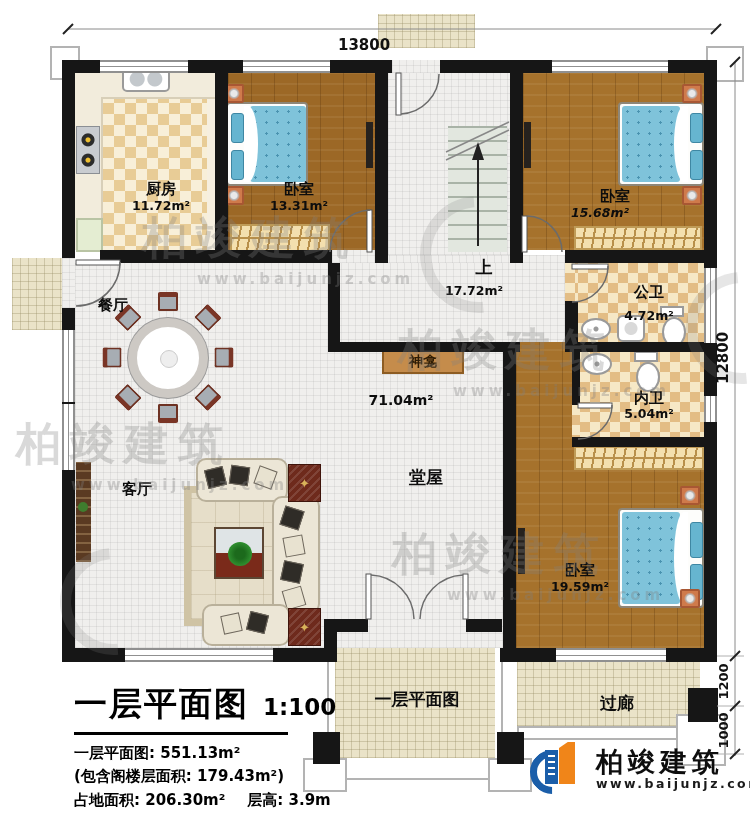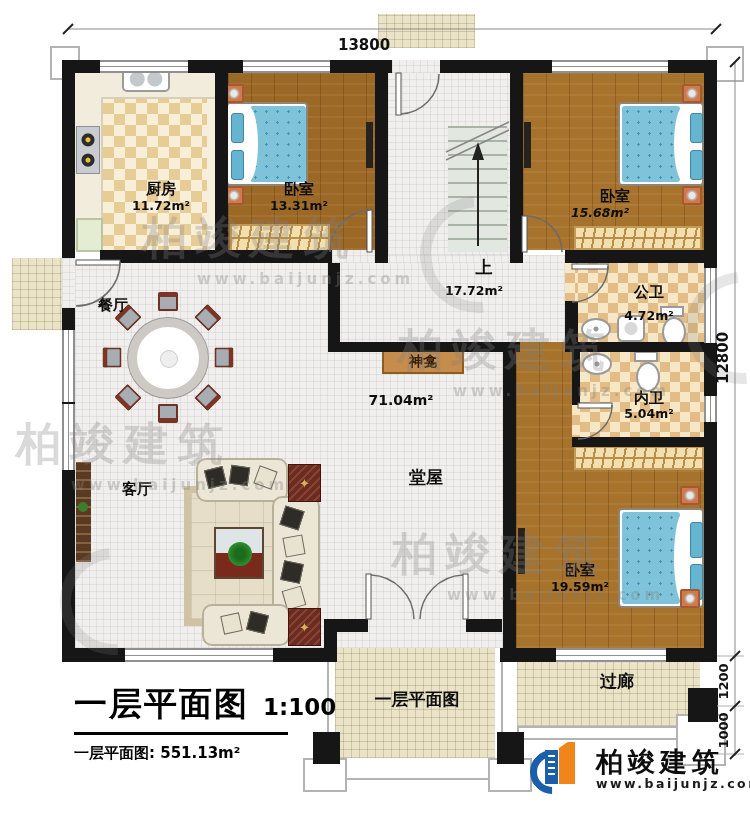--- a/index.html
+++ b/index.html
@@ -295,21 +295,21 @@
   <div class="ralabel" style="left:649px;top:308px;">4.72m²</div>
   <div class="rlabel" style="left:649px;top:389px;">内卫</div>
   <div class="ralabel" style="left:649px;top:406px;">5.04m²</div>
   <div class="rlabel" style="left:580px;top:561px;">卧室</div>
   <div class="ralabel" style="left:580px;top:579px;">19.59m²</div>
   <div class="rlabel big" style="left:426px;top:466px;">堂屋</div>
   <div class="ralabel" style="left:401px;top:392px;font-size:14px;">71.04m²</div>
   <div class="rlabel" style="left:113px;top:296px;">餐厅</div>
   <div class="rlabel" style="left:137px;top:480px;">客厅</div>
   <div class="rlabel big" style="left:417px;top:688px;">一层平面图</div>
-  <div class="rlabel big" style="left:617px;top:670px;">过廊</div>
+  <div class="rlabel big" style="left:617px;top:692px;">过廊</div>
 
   <div class="swoosh" style="left:420px;top:196px;width:95px;height:95px;"></div>
   <div class="swoosh" style="left:60px;top:548px;width:85px;height:85px;"></div>
   <div class="swoosh" style="left:686px;top:272px;width:90px;height:90px;"></div>
   <div class="wm" style="left:142px;top:208px;">
     <div class="t">柏竣建筑</div>
     <div class="u">www.baijunjz.com</div>
   </div>
   <div class="wm" style="left:398px;top:320px;">
     <div class="t">柏竣建筑</div>
@@ -329,20 +329,25 @@
   <div class="dim vert" style="left:702px;top:674px;width:42px;text-align:center;font-size:13px;">1200</div>
   <div class="dim vert" style="left:702px;top:723px;width:42px;text-align:center;font-size:13px;">1000</div>
 
   <div class="abs" style="left:74px;top:662px;width:300px;">
     <div style="display:flex;align-items:baseline;margin-top:20px;">
       <span class="tb-title">一层平面图</span>
       <span class="tb-scale">1:100</span>
     </div>
     <div class="tb-rule" style="width:214px;"></div>
     <div class="tb-line">一层平面图: 551.13m²</div>
+    <div class="tb-line">(包含阁楼层面积: 179.43m²)</div>
+    <div style="display:flex;gap:22px;">
+      <span class="tb-line">占地面积: 206.30m²</span>
+      <span class="tb-line">层高: 3.9m</span>
+    </div>
   </div>
 
   <div class="abs" style="left:528px;top:740px;display:flex;align-items:center;">
     <div style="position:relative;width:60px;height:58px;">
       <div style="position:absolute;left:2px;top:10px;width:44px;height:44px;border-radius:50%;border:7px solid #1b5ea9;border-top-color:transparent;border-right-color:transparent;transform:rotate(45deg);box-sizing:border-box;"></div>
       <div style="position:absolute;left:17px;top:10px;width:13px;height:34px;background:#1b5ea9;background-image:repeating-linear-gradient(#fff 0 2px,transparent 2px 6px);background-size:7px 22px;background-position:3px 5px;background-repeat:no-repeat;"></div>
       <div style="position:absolute;left:31px;top:2px;width:16px;height:42px;background:#f08519;clip-path:polygon(0 14%,55% 0,100% 0,100% 100%,0 100%);"></div>
     </div>
     <div style="margin-left:8px;">
       <div class="logo-name">柏竣建筑</div>

